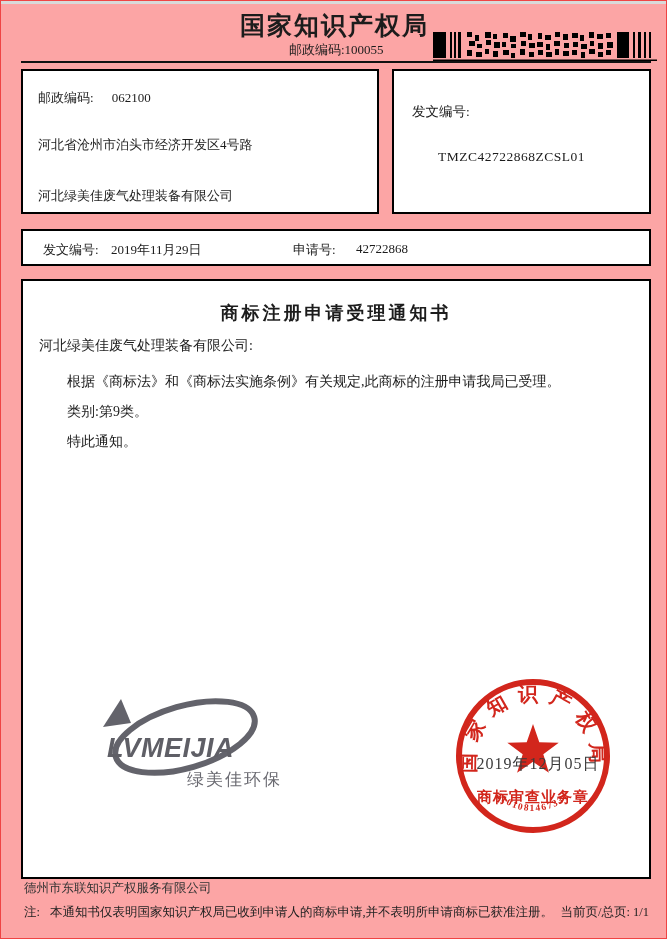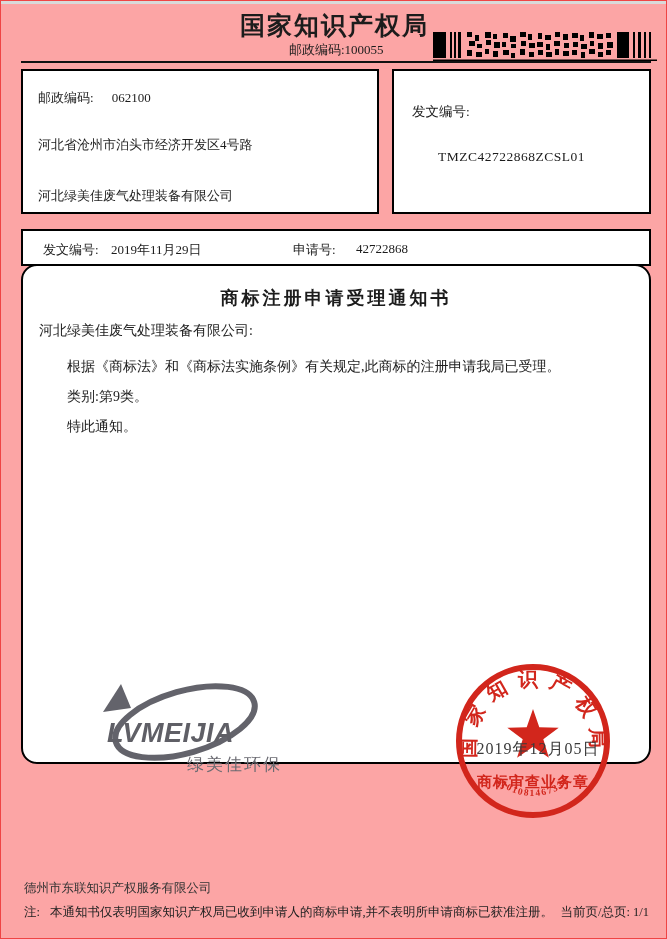--- a/index.html
+++ b/index.html
@@ -21,21 +21,21 @@
   }
   .addr-line{position:absolute;left:22px;top:40px;font-size:13px;}
   .postcode-line{position:absolute;left:288px;top:40px;font-size:13px;}
   .barcode{position:absolute;left:432px;top:31px;width:224px;height:30px;}
   .header-rule{position:absolute;left:20px;top:60px;width:630px;height:2px;background:#111;}
 
   .box{position:absolute;border:2px solid #000;box-sizing:border-box;background:#fff;}
   .recipient-box{left:20px;top:68px;width:358px;height:145px;}
   .docnum-box{left:391px;top:68px;width:259px;height:145px;}
   .app-box{left:20px;top:228px;width:630px;height:37px;}
-  .notice-box{left:20px;top:263px;width:630px;height:500px;border-radius:16px;}
+  .notice-box{left:20px;top:278px;width:630px;height:600px;}
 
   .rb-line1{position:absolute;left:15px;top:18px;font-size:13px;}
   .rb-line1 .val{margin-left:18px;}
   .rb-line2{position:absolute;left:15px;top:65px;font-size:13px;}
   .rb-line3{position:absolute;left:15px;top:116px;font-size:13px;}
 
   .db-label{position:absolute;left:18px;top:32px;font-size:13.5px;text-align:center;}
   .db-value{position:absolute;left:44px;top:78px;font-size:13.5px;font-family:"Liberation Serif",serif;letter-spacing:0.5px;}
 
   .ab-row{position:absolute;left:0;top:0;width:100%;height:100%;font-size:13px;}

